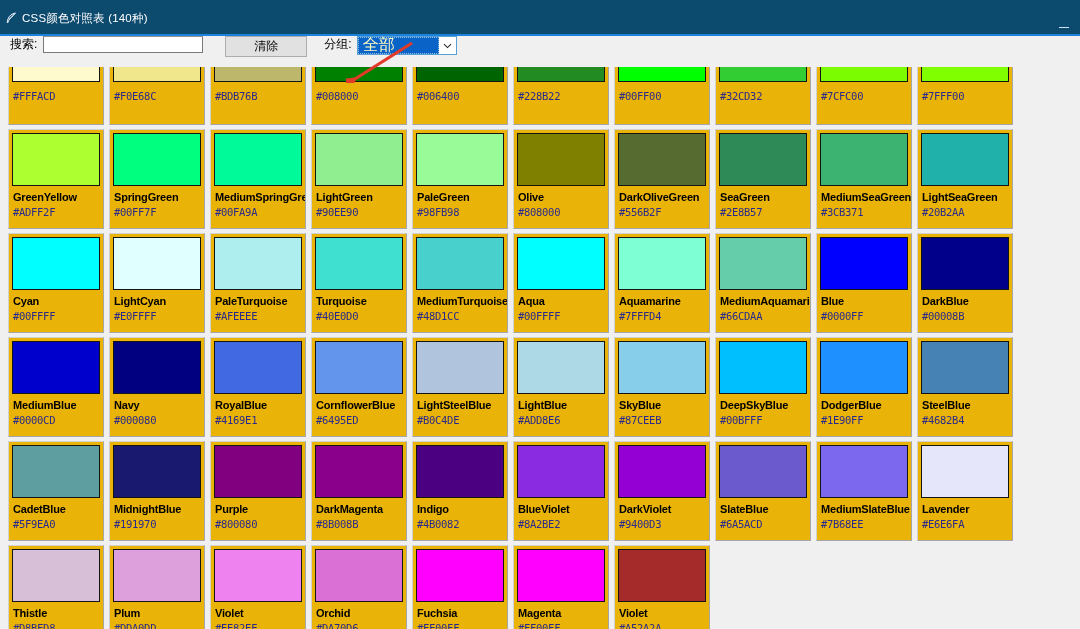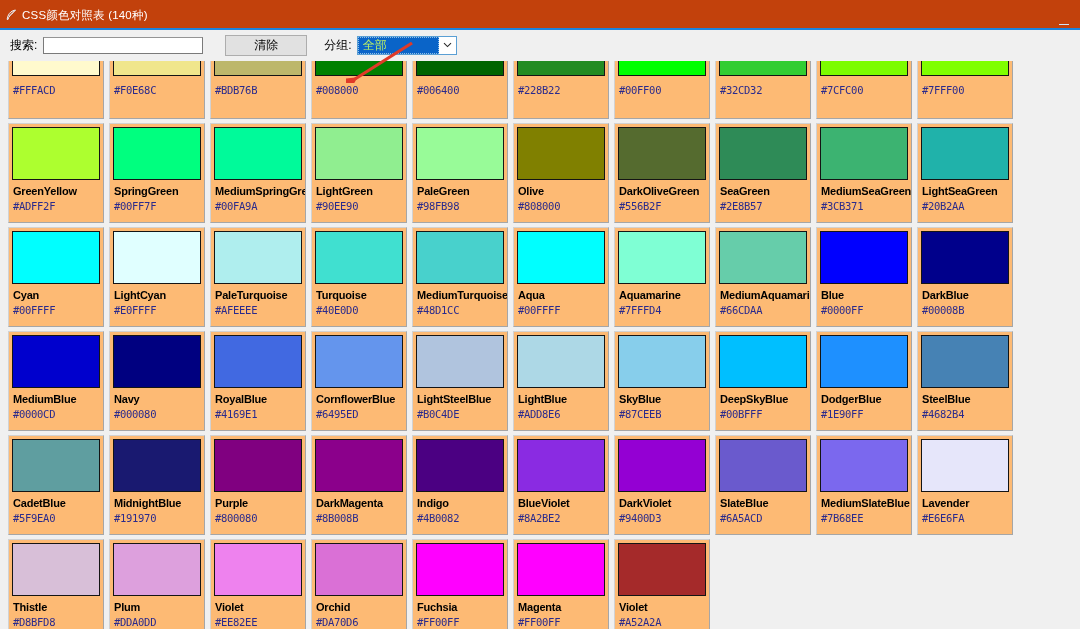--- a/index.html
+++ b/index.html
@@ -6,38 +6,38 @@
   body{
     width:1080px;height:629px;overflow:hidden;
     background:#f0f0f0;
     font-family:"Liberation Sans","DejaVu Sans",sans-serif;
     -webkit-font-smoothing:none;
   }
   .window{width:1080px;height:629px;position:relative;background:#f0f0f0;display:flex;flex-direction:column;}
 
   
   .titlebar{
-    height:30px;background:#c2410c;color:#ffffff;
+    height:36px;background:#0c4a6e;color:#ffffff;
     display:flex;align-items:center;flex:0 0 auto;
     font-size:11.5px;position:relative;
   }
   .tb-icon{
     width:22px;height:19px;display:flex;align-items:center;justify-content:center;
     font-size:11px;color:#e8f2fb;
   }
   .tb-title{white-space:nowrap;letter-spacing:.2px;}
   .tb-controls{margin-left:auto;display:flex;height:19px;}
   .tb-btn{width:32px;height:19px;display:flex;align-items:flex-end;justify-content:center;padding-bottom:4px;}
   .tb-btn .bar{display:block;width:10px;height:1px;background:#cfe4f7;}
   .tb-underline{position:absolute;left:0;bottom:0;width:100%;height:2px;background:#1c83dd;}
 
   
   .toolbar{
     height:30px;flex:0 0 auto;background:#f0f0f0;
-    display:flex;align-items:center;padding-left:10px;
+    display:flex;padding-left:10px;
     font-size:12px;color:#000;position:relative;
     border-bottom:1px solid #f0f0f0;
   }
   .tlabel{margin-right:6px;white-space:nowrap;}
   .search-input{
     width:160px;height:17px;background:#ffffff;
     border:1px solid #7a7a7a;border-top-color:#949494;
     box-sizing:border-box;font-size:12px;padding:0 2px;outline:none;
     font-family:"Liberation Sans",sans-serif;
   }
@@ -47,42 +47,42 @@
     font-size:12px;font-family:Liberation Serif, serif;
     color:#000;cursor:default;box-sizing:border-box;
   }
   .group-label{margin-left:17px;margin-right:5px;}
   .combo{
     width:100px;height:19px;box-sizing:border-box;
     border:1px solid #5a9fd4;background:#ffffff;
     display:flex;align-items:stretch;position:relative;
   }
   .combo-val{
-    flex:1;background:#0a64c8;color:#bef264;font-size:12px;
+    flex:1;background:#0a64c8;color:#fef9c3;font-size:16px;
     display:flex;align-items:center;padding-left:4px;
     border:1px dotted #8fc0e8;box-sizing:border-box;
   }
   .combo-arrow{
     width:17px;background:#ffffff;display:flex;align-items:center;justify-content:center;
     color:#2b2b2b;font-size:9px;
   }
   .arrow-annotation{
     position:absolute;left:346px;top:41px;width:70px;height:42px;pointer-events:none;
   }
 
   
   .grid-wrap{flex:1 1 auto;position:relative;overflow:hidden;background:#f0f0f0;}
   .grid{
     position:absolute;left:8px;top:-42px;
     display:grid;grid-template-columns:repeat(10,96px);
     gap:0px 5px;
   }
   .card{
     width:96px;height:100px;box-sizing:border-box;
-    background:#fdba74;border:1px solid #d2d2d2;border-right-color:#a6a6a6;border-bottom-color:#a6a6a6;
+    background:#eab308;border:1px solid #d2d2d2;border-right-color:#a6a6a6;border-bottom-color:#a6a6a6;
     margin-bottom:4px;position:relative;
   }
   .swatch{
     margin:3px 3px 0 3px;height:53px;border:1px solid #141414;box-sizing:border-box;
   }
   .cname{
     font-size:11px;font-weight:bold;color:#000;
     margin:5px 0 0 4px;white-space:nowrap;overflow:hidden;
     letter-spacing:-0.2px;
   }

